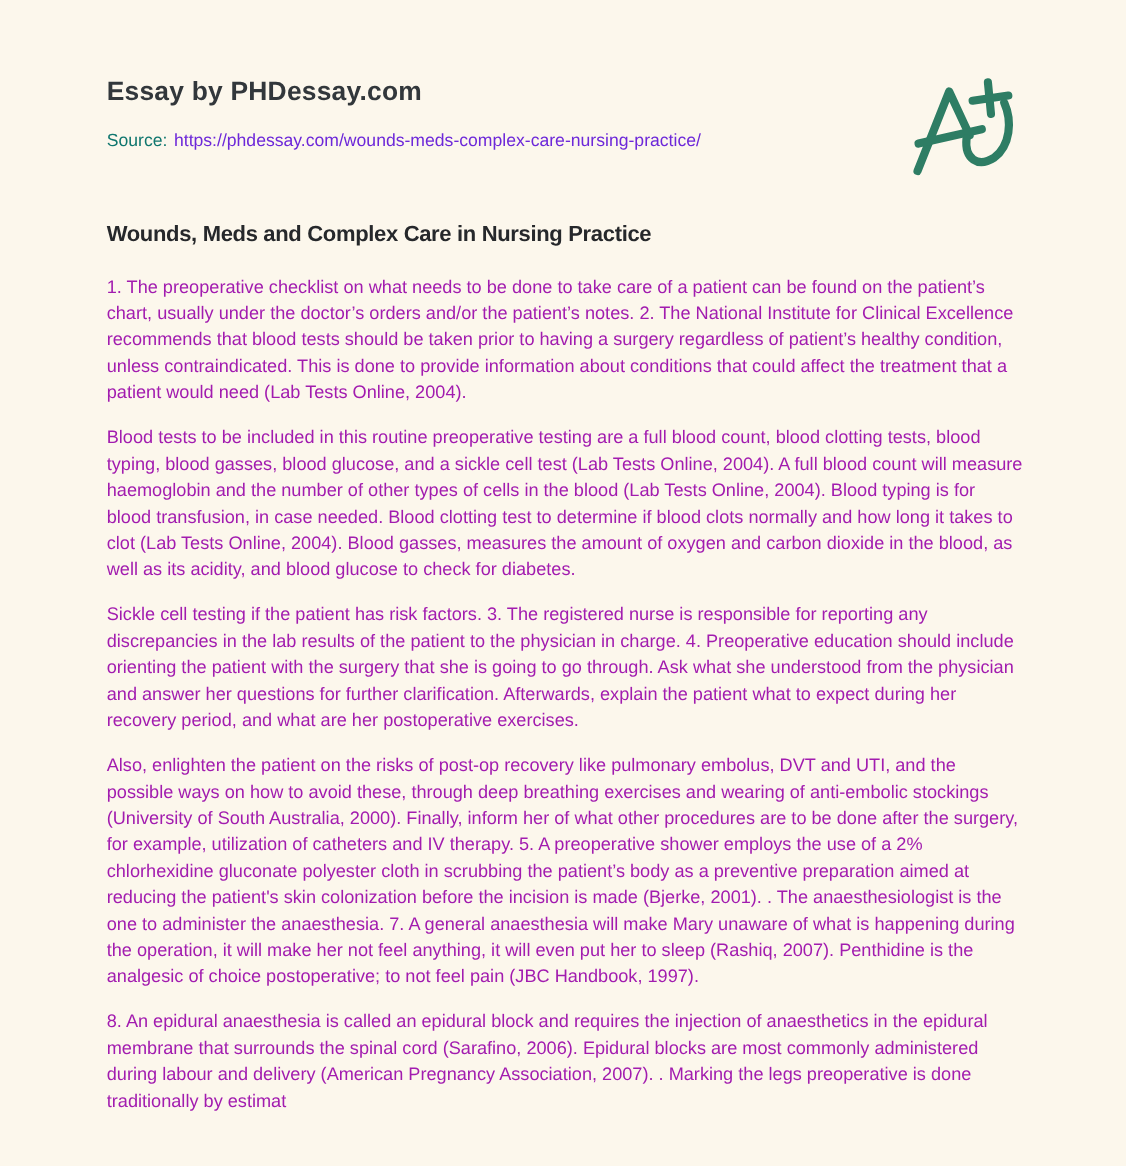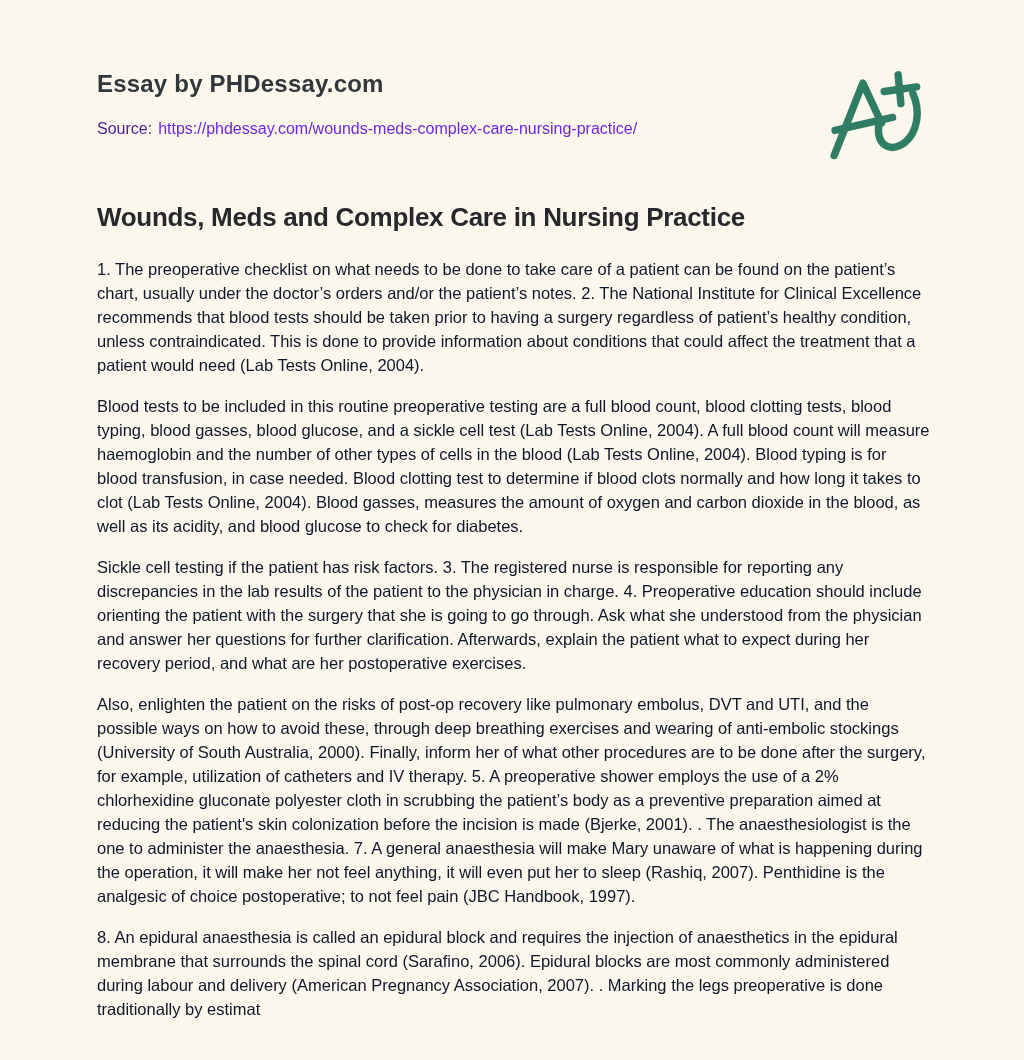--- a/index.html
+++ b/index.html
@@ -25,47 +25,47 @@
     font-size: 24px;
     font-weight: 700;
     color: #32373b;
     letter-spacing: 0.2px;
   }
   .source-line {
     font-size: 16px;
     white-space: nowrap;
   }
   .source-label {
-    color: #4c1d95;
+    color: #0f766e;
     margin-right: 6px;
   }
   .source-link {
     color: #6d28d9;
     text-decoration: none;
   }
   .logo {
     position: absolute;
     top: 60px;
     right: 92px;
     width: 116px;
     height: 102px;
   }
   .logo svg { width: 100%; height: 100%; }
   .essay-title {
     margin: 64px 0 24px 0;
-    font-size: 26px;
+    font-size: 20px;
     font-weight: 700;
     color: #26282b;
     letter-spacing: -0.3px;
   }
   .essay-paragraph {
     margin: 0 0 17px 0;
     font-size: 16.5px;
     line-height: 24px;
-    color: #0f172a;
+    color: #a21caf;
   }
 </style>
 </head>
 <body>
 
 <div class="page">
 
   <header class="page-header">
     <div class="byline">Essay by PHDessay.com</div>
     <div class="source-line">

